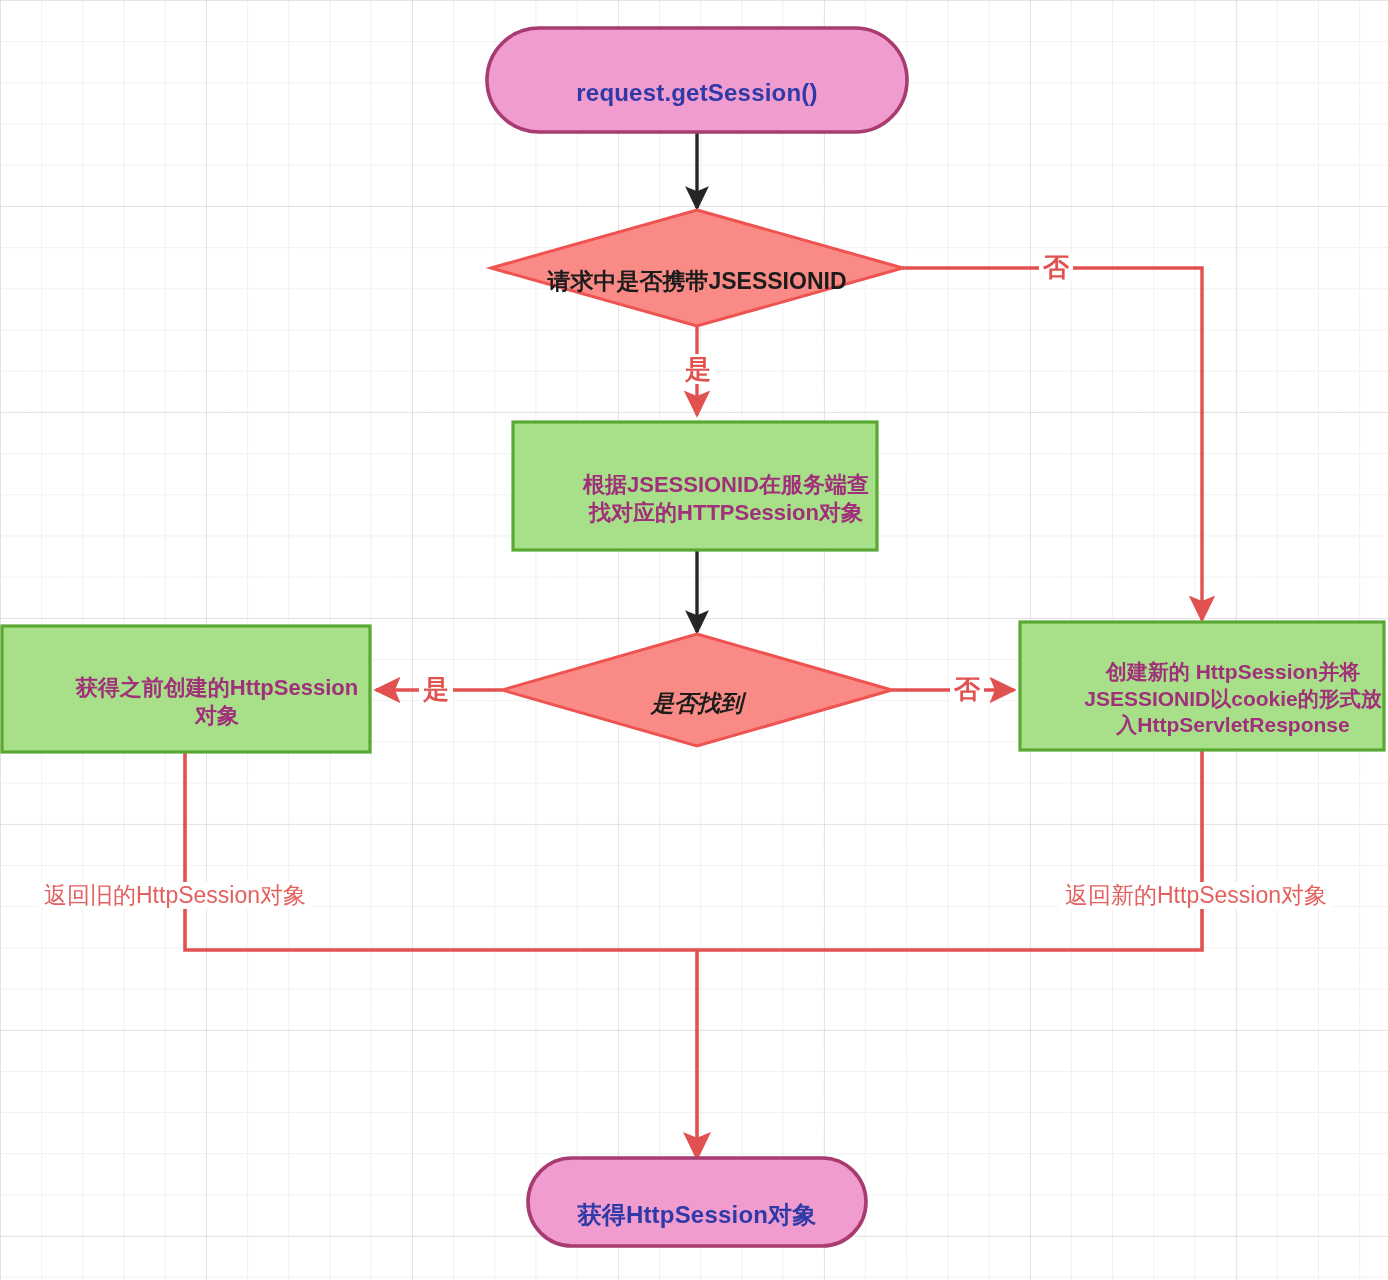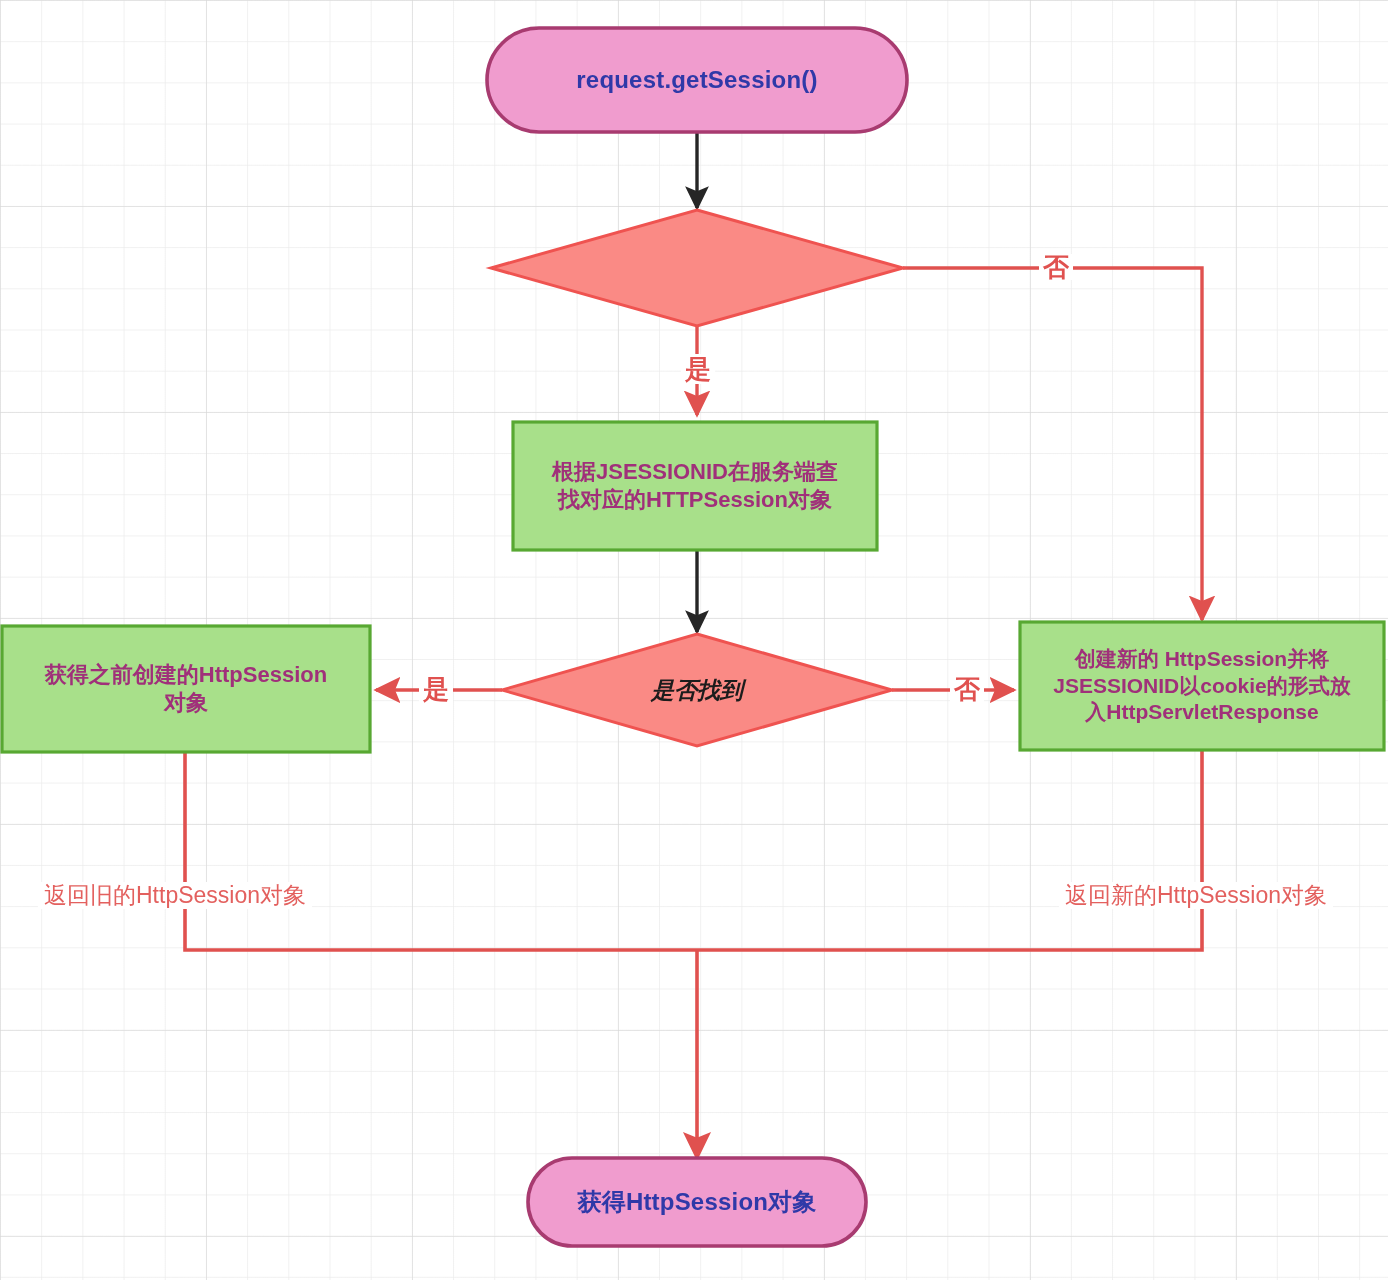--- a/index.html
+++ b/index.html
@@ -38,32 +38,34 @@
     height: 1280px;
   }
   .node-text {
     position: absolute;
     display: flex;
     align-items: center;
     justify-content: center;
     text-align: center;
     pointer-events: none;
     white-space: pre-line;
+    margin-top: 13px;
   }
   .terminal-text {
     color: #2f39a8;
     font-weight: bold;
     font-size: 24px;
     letter-spacing: 0.2px;
   }
   .process-text {
     color: #a0307a;
     font-weight: bold;
     font-size: 22px;
     line-height: 1.28;
+    padding-left: 31px;
   }
   .decision-text {
     color: #1c1c1c;
     font-weight: bold;
     font-size: 23px;
   }
   .edge-label {
     position: absolute;
     color: #e0514f;
     font-size: 26px;
@@ -125,20 +127,21 @@
 
     <rect x="2" y="626" width="368" height="126" fill="#a8e08a" stroke="#58a832" stroke-width="3.2"></rect>
 
     <rect x="1020" y="622" width="364" height="128" fill="#a8e08a" stroke="#58a832" stroke-width="3.2"></rect>
 
     <rect x="528" y="1158" width="338" height="88" rx="44" ry="44" fill="#f09cce" stroke="#a83b70" stroke-width="3.6"></rect>
   </svg>
 
   <div class="node-text terminal-text" style="left:487px; top:28px; width:420px; height:104px;">request.getSession()</div>
 
+  <div class="node-text decision-text" style="left:491px; top:238px; width:412px; height:60px;">请求中是否携带JSESSIONID</div>
 
   <div class="node-text process-text" style="left:513px; top:422px; width:364px; height:128px;">根据JSESSIONID在服务端查
 找对应的HTTPSession对象</div>
 
   <div class="node-text decision-text" style="left:557px; top:660px; width:280px; height:60px;font-style:italic;">是否找到</div>
 
   <div class="node-text process-text" style="left:2px; top:626px; width:368px; height:126px;border-radius:11px;">获得之前创建的HttpSession
 对象</div>
 
   <div class="node-text terminal-text" style="left:528px; top:1158px; width:338px; height:88px;">获得HttpSession对象</div>

